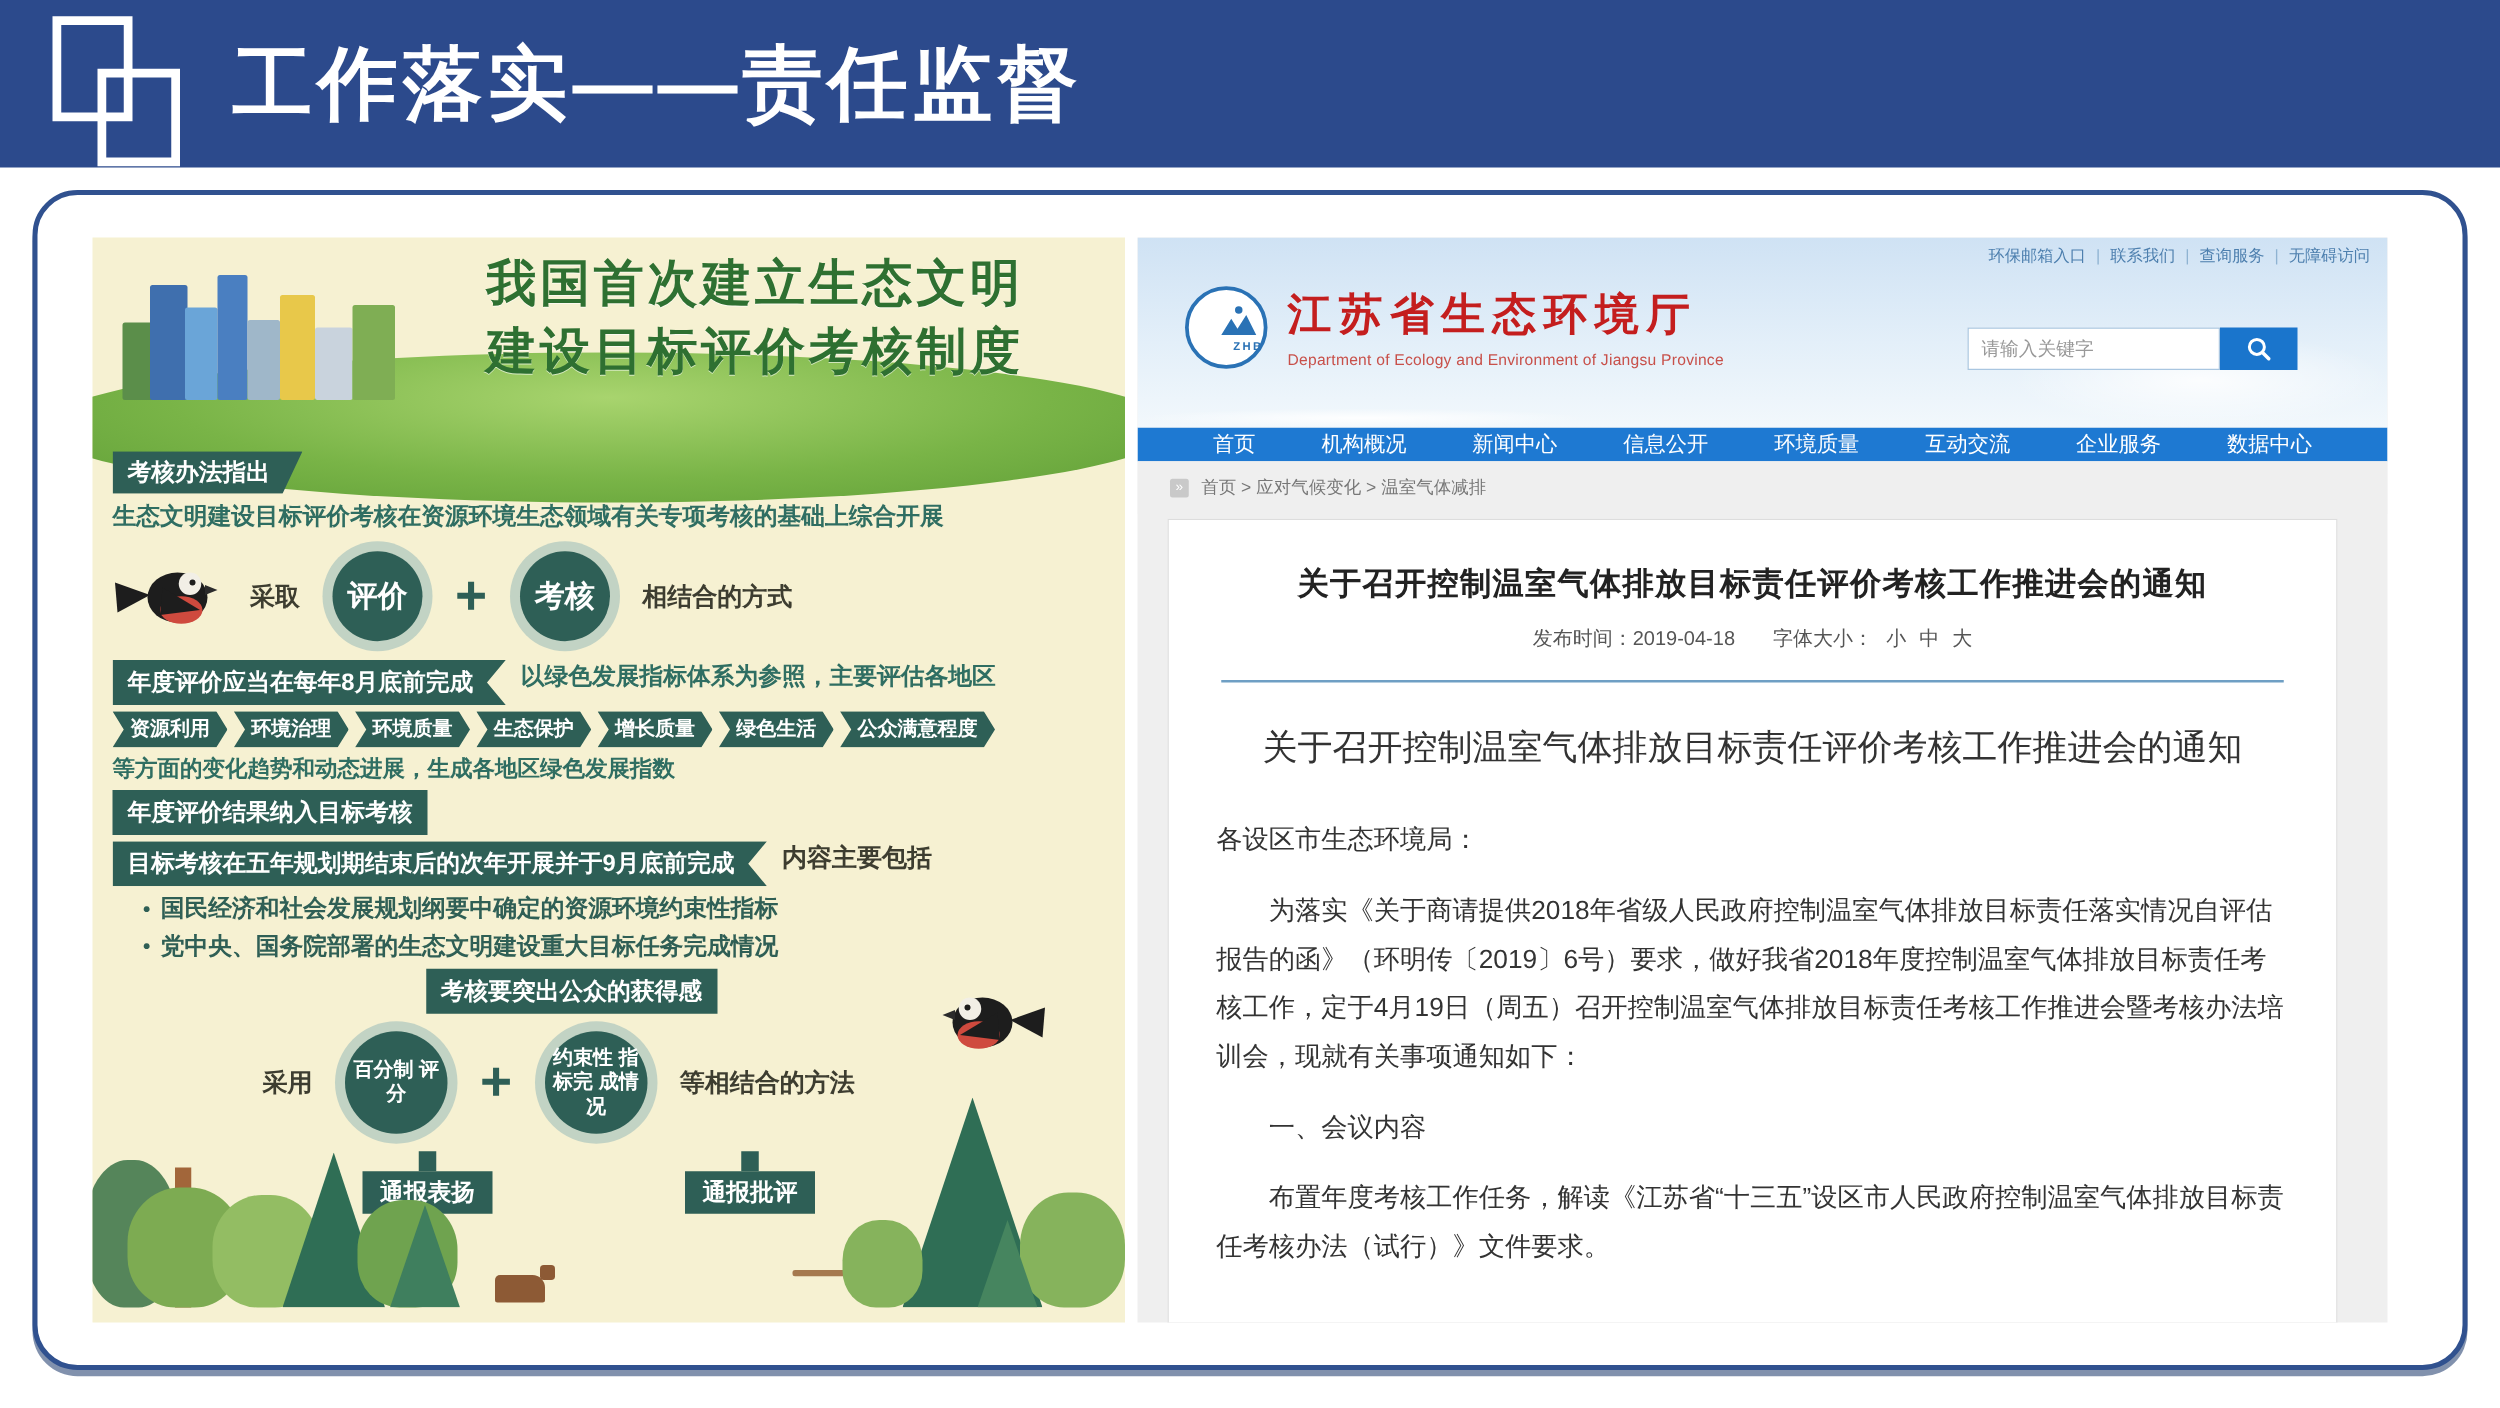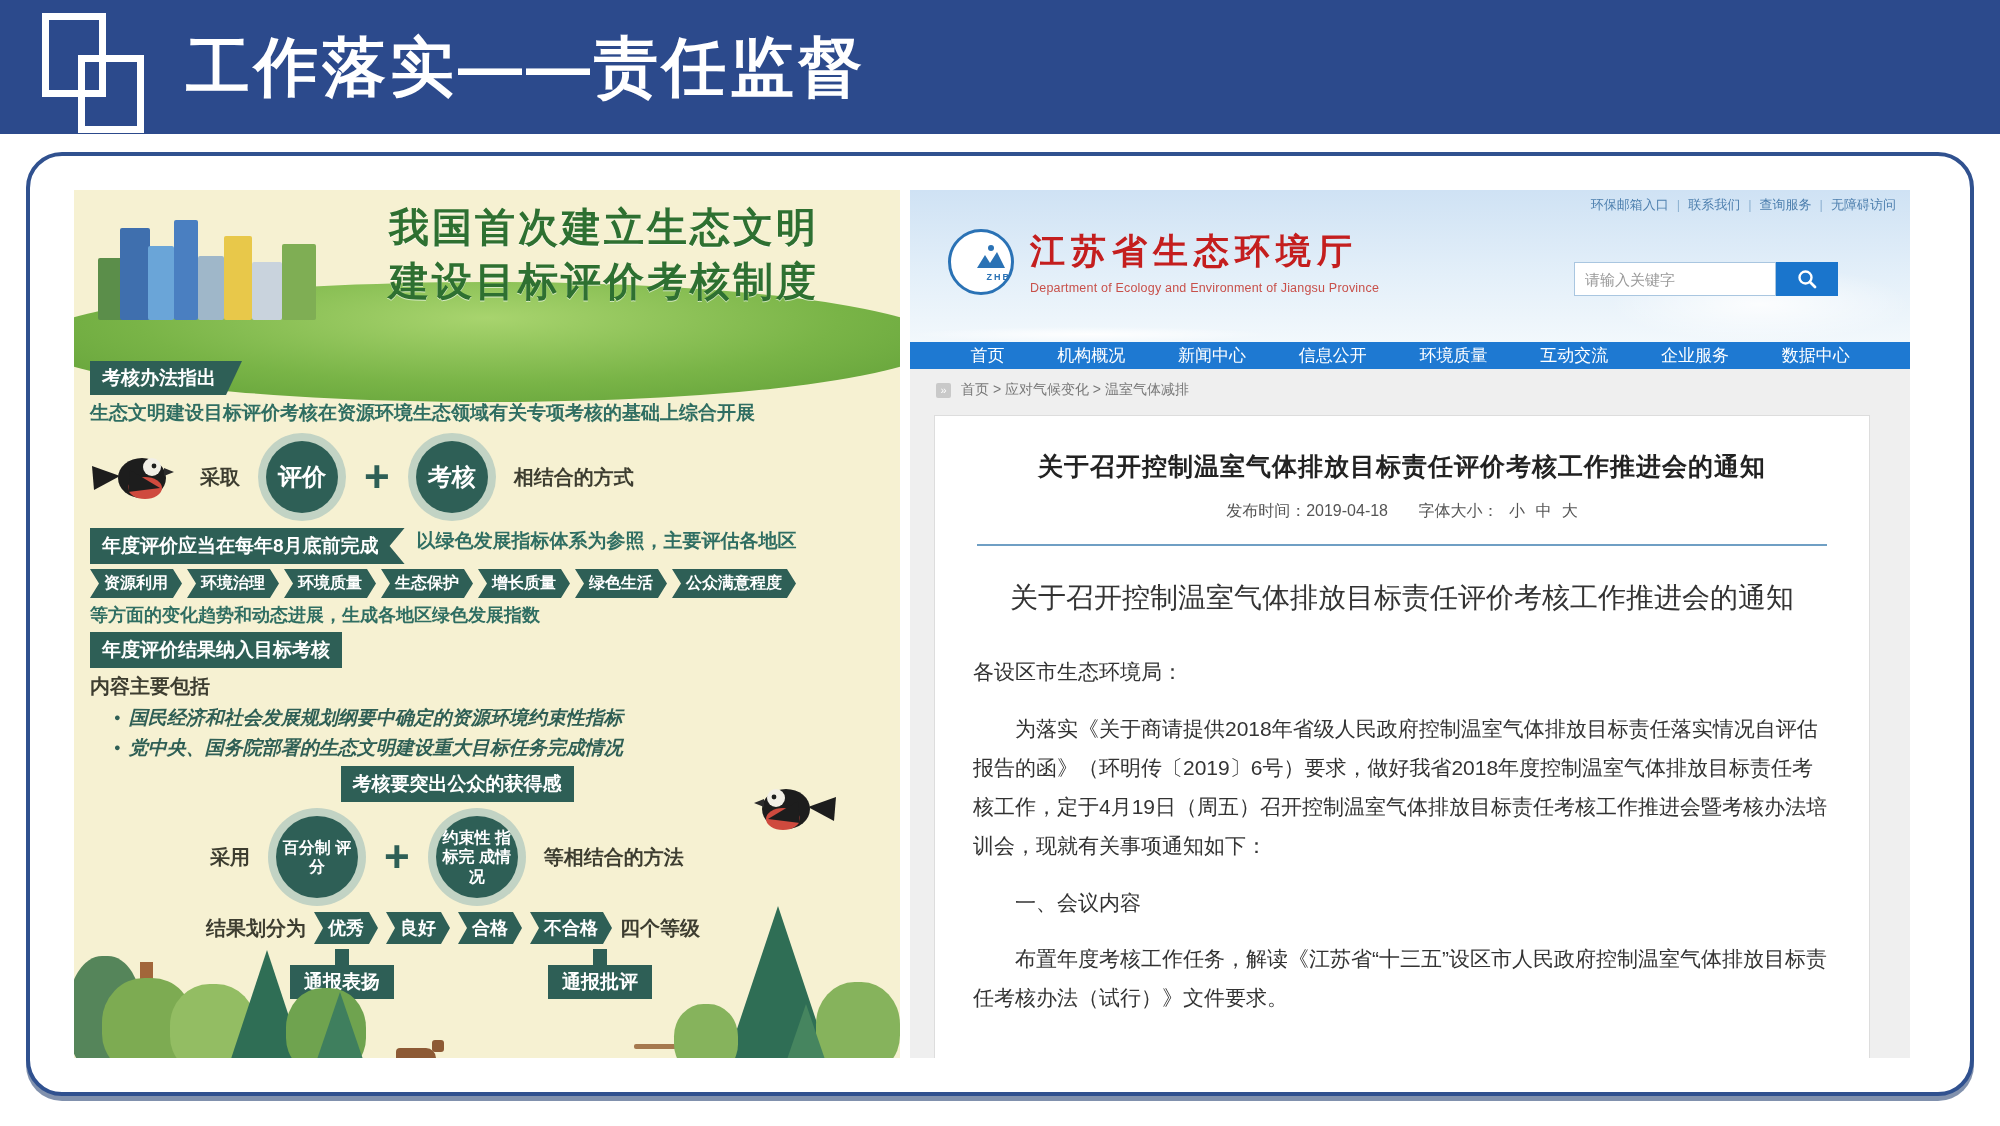--- a/index.html
+++ b/index.html
@@ -47,21 +47,21 @@
   .ig-plus { font-size:44px; font-weight:700; color:#2e5f56; line-height:1; }
   .ig-strong { font-weight:700; font-size:20px; color:#3d3d30; }
   .ig-bnrrow { display:flex; align-items:flex-start; gap:12px; }
   .ig-banner { width:fit-content; background:#2e5f56; color:#fff; font-weight:700; font-size:19px;
     padding:5px 26px 5px 12px; clip-path:polygon(0 0,100% 0,calc(100% - 15px) 50%,100% 100%,0 100%); }
   .ig-banner.plain { clip-path:none; padding:5px 12px; }
   .ig-tags { display:flex; gap:5px; }
   .ig-tag { background:#2e5f56; color:#fff; font-weight:700; font-size:16px; padding:4px 14px;
     clip-path:polygon(0 0,calc(100% - 9px) 0,100% 50%,calc(100% - 9px) 100%,0 100%,9px 50%); }
   .ig-bullets { display:flex; flex-direction:column; gap:4px; padding-left:24px; }
-  .ig-bullet { font-size:19px; font-weight:700; color:#2f5f55;font-style:italic; }
+  .ig-bullet { font-size:19px; font-weight:700; color:#2f5f55; }
   .ig-bullet::before { content:"●"; font-size:11px; vertical-align:3px; margin-right:8px; color:#2f5f55; }
   .ig-center-banner { align-self:center; margin-left:-60px; }
   .bird2 { position:absolute; right:46px; top:-28px; }
   .ig-grades { display:flex; align-items:center; gap:8px; padding-left:116px; }
   .ig-reports { position:relative; height:52px; flex:0 0 auto; }
   .ig-report { position:absolute; top:16px; background:#2e5f56; color:#fff; font-weight:700;
     font-size:19px; padding:4px 14px; }
   .ig-report::before { content:""; position:absolute; top:-16px; left:50%; margin-left:-7px;
     width:14px; height:16px; background:#2e5f56; }
   .rp1 { left:200px; } .rp2 { left:458px; }
@@ -190,20 +190,21 @@
         <span class="ig-tag">增长质量</span>
         <span class="ig-tag">绿色生活</span>
         <span class="ig-tag">公众满意程度</span>
       </div>
 
       <div class="ig-teal" style="font-size:18px;">等方面的变化趋势和动态进展，生成各地区绿色发展指数</div>
 
       <div class="ig-banner plain">年度评价结果纳入目标考核</div>
 
       <div class="ig-bnrrow">
+        <div class="ig-banner">目标考核在五年规划期结束后的次年开展并于9月底前完成</div>
         <div class="ig-strong">内容主要包括</div>
       </div>
 
       <div class="ig-bullets">
         <div class="ig-bullet">国民经济和社会发展规划纲要中确定的资源环境约束性指标</div>
         <div class="ig-bullet">党中央、国务院部署的生态文明建设重大目标任务完成情况</div>
       </div>
 
       <div class="ig-banner plain ig-center-banner">考核要突出公众的获得感</div>
 
@@ -221,28 +222,20 @@
           <polygon points="90,18 62,28 88,42" fill="#1d1d1d"></polygon>
           <ellipse cx="40" cy="30" rx="24" ry="20" fill="#1d1d1d"></ellipse>
           <circle cx="30" cy="19" r="9" fill="#f2efe6"></circle>
           <ellipse cx="37" cy="40" rx="17" ry="11" fill="#cf4a3e"></ellipse>
           <polygon points="52,22 22,40 54,44" fill="#1d1d1d"></polygon>
           <circle cx="28" cy="18" r="2.4" fill="#1d1d1d"></circle>
           <polygon points="18,20 8,24 18,28" fill="#2b2b2b"></polygon>
         </svg>
       </div>
 
-      <div class="ig-grades">
-        <span class="ig-strong">结果划分为</span>
-        <span class="ig-tag" style="font-size:18px;">优秀</span>
-        <span class="ig-tag" style="font-size:18px;">良好</span>
-        <span class="ig-tag" style="font-size:18px;">合格</span>
-        <span class="ig-tag" style="font-size:18px;">不合格</span>
-        <span class="ig-strong">四个等级</span>
-      </div>
 
       <div class="ig-reports">
         <div class="ig-report rp1">通报表扬</div>
         <div class="ig-report rp2">通报批评</div>
       </div>
 
       <div class="ig-forest">
         <div class="fg blob" style="left:-6px; width:74px; height:118px; background:#55855a;"></div>
         <div class="fg" style="left:66px; width:13px; height:112px; background:#a2663a;"></div>
         <div class="fg blob" style="left:28px; width:92px; height:96px; background:#7dab52;"></div>

